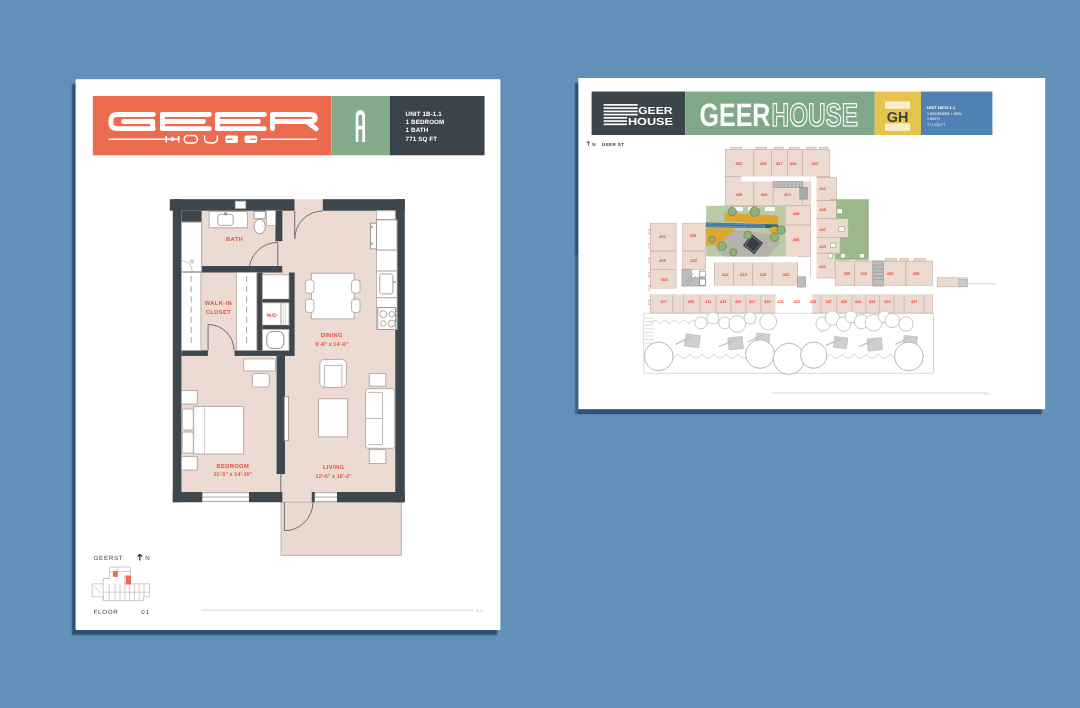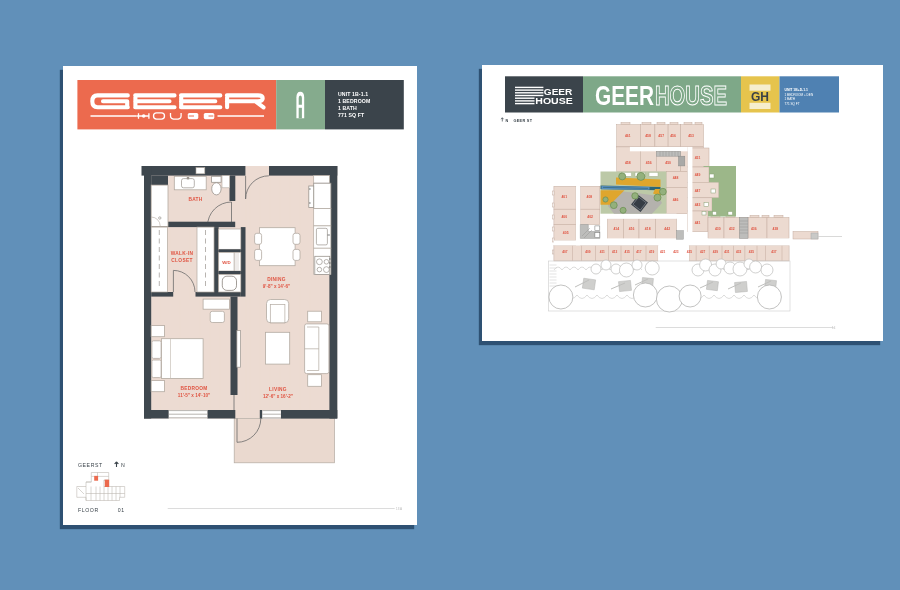--- a/index.html
+++ b/index.html
@@ -1,20 +1,20 @@
 <!DOCTYPE html>
 <html><head>
 <meta charset="utf-8">
 <style>
   html,body{margin:0;padding:0;}
   body{width:900px;height:590px;background:#6190b9;position:relative;overflow:hidden;
        font-family:"Liberation Sans",sans-serif;}
   .page{position:absolute;background:#ffffff;box-shadow:-3px 4px 1px rgba(30,60,92,0.75);}
   #pageL{left:63px;top:66px;width:354px;height:459px;}
-  #pageR{left:482px;top:65px;width:389px;height:276px;padding-left:12px;}
+  #pageR{left:482px;top:65px;width:389px;height:276px;}
   svg{display:block;}
   text{font-family:"Liberation Sans",sans-serif;}
 </style>
 </head>
 <body>
 
 <div class="page" id="pageL">
 <svg width="354" height="459" viewBox="63 66 354 459">
 
 <g>

